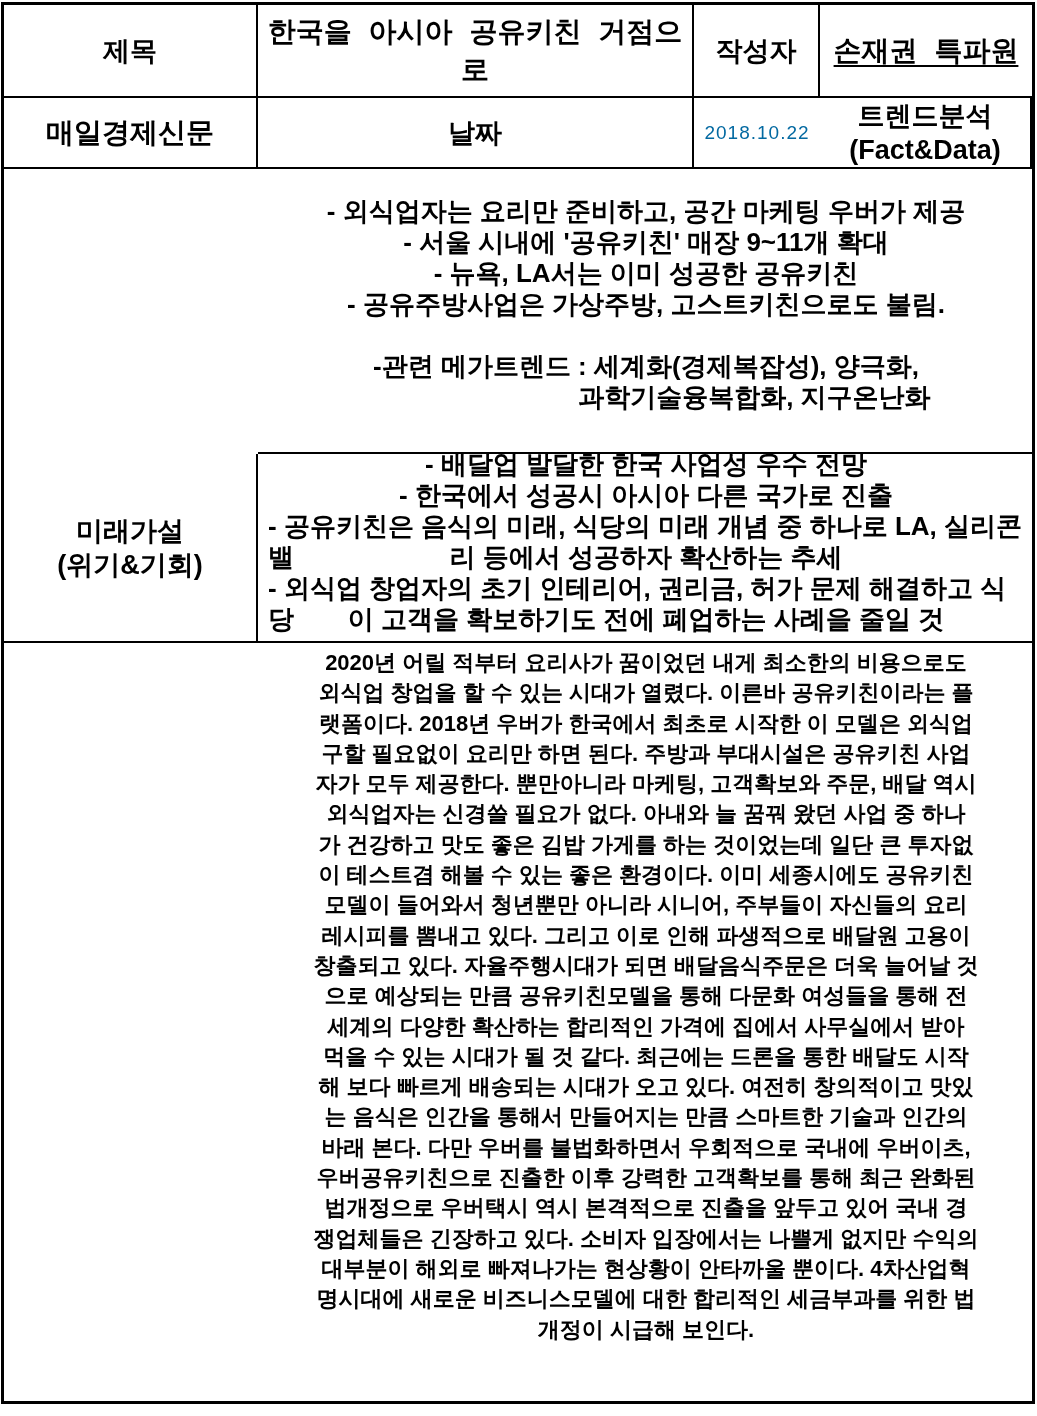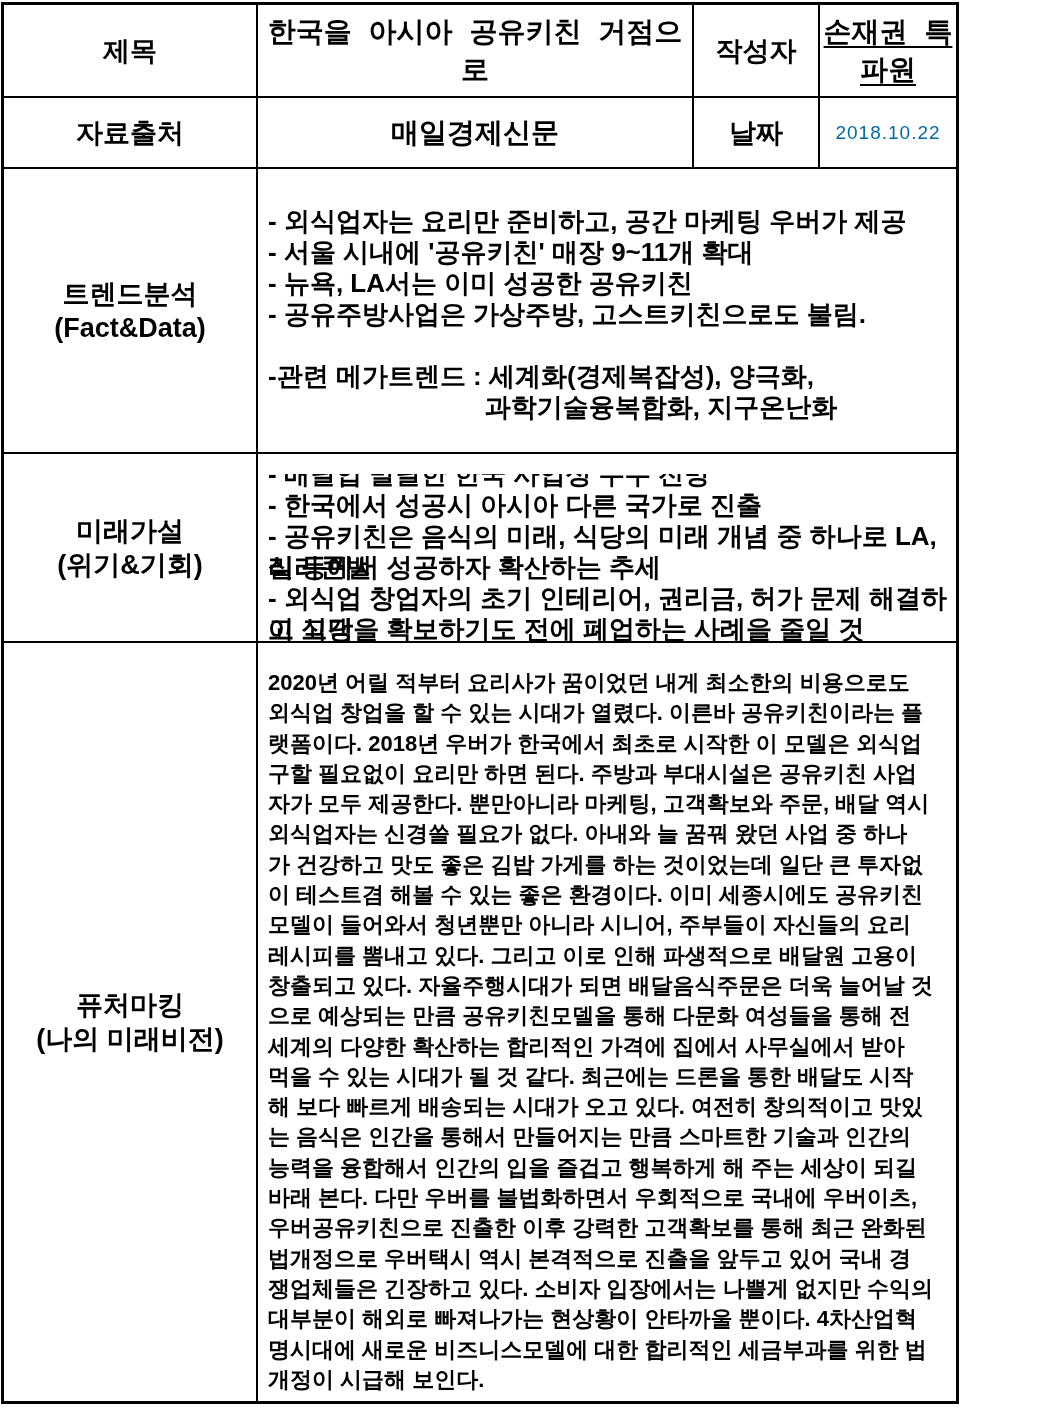--- a/index.html
+++ b/index.html
@@ -5,21 +5,21 @@
   * { box-sizing: border-box; }
   html, body {
     margin: 0; padding: 0;
     width: 1037px; height: 1416px;
     background: #ffffff;
     font-family: "Liberation Sans", "DejaVu Sans", sans-serif;
     color: #000000;
   }
   #doc {
     position: absolute; left: 1px; top: 2px;
-    width: 958px; height: 1402px;
+    width: 1034px; height: 1402px;
     border: 3px solid #000000;
     display: grid;
     grid-template-columns: 254px 436px 126px 1fr;
     grid-template-rows: 93px 71px 285px 189px 1fr;
     background: #ffffff;
   }
   .cell {
     border-right: 2px solid #000000;
     border-bottom: 2px solid #000000;
     display: flex; align-items: center; justify-content: center;
@@ -27,25 +27,24 @@
     overflow: hidden;
   }
   .last-col { border-right: none; }
   .last-row { border-bottom: none; }
   .span3 { grid-column: 2 / 5; }
   .label-cell { flex-direction: column; font-size: 27px; line-height: 34px; text-align: center; }
   .header-value { font-size: 28px; text-align: center; font-family: Liberation Mono, monospace; }
   .underlined { text-decoration: underline; text-underline-offset: 5px; }
   .date-value { font-weight: 400; color: #0369a1; letter-spacing: 1px; font-size: 19px; }
   .content-cell {
-    flex-direction: column; align-items: flex-start; justify-content: center;
+    flex-direction: column; align-items: center; justify-content: center;
     padding: 4px 8px 16px 10px;
     font-size: 26px; line-height: 31px;
     text-align: left;
-    margin-top: 20px;
   }
   .content-cell .line { white-space: pre-wrap; min-height: 31px; }
   #fm-content {
     justify-content: flex-start;
     padding-top: 5px;
     font-size: 22px; line-height: 30.3px;
   }
   #fm-content .line { min-height: 30.3px; white-space: normal; }
   #fm-content .line:not(:last-child) { text-align: justify; text-align-last: justify; }
 </style>
@@ -60,23 +59,20 @@
   <div class="cell header-value">
     <span>한국을 아시아 공유키친 거점으로</span>
   </div>
   <div class="cell label-cell">
     <span>작성자</span>
   </div>
   <div class="cell header-value last-col">
     <span class="underlined">손재권 특파원</span>
   </div>
 
-  <div class="cell label-cell">
-    <span>자료출처</span>
-  </div>
   <div class="cell header-value">
     <span>매일경제신문</span>
   </div>
   <div class="cell label-cell">
     <span>날짜</span>
   </div>
   <div class="cell last-col">
     <span class="date-value">2018.10.22</span>
   </div>
 
@@ -100,42 +96,37 @@
   </div>
   <div class="cell content-cell span3 last-col">
       <div class="line">- 배달업 발달한 한국 사업성 우수 전망</div>
       <div class="line">- 한국에서 성공시 아시아 다른 국가로 진출</div>
       <div class="line">- 공유키친은 음식의 미래, 식당의 미래 개념 중 하나로 LA, 실리콘밸</div>
       <div class="line">리 등에서 성공하자 확산하는 추세</div>
       <div class="line">- 외식업 창업자의 초기 인테리어, 권리금, 허가 문제 해결하고 식당</div>
       <div class="line">이 고객을 확보하기도 전에 폐업하는 사례을 줄일 것</div>
     </div>
 
-  <div class="cell label-cell last-row">
-    <div>퓨처마킹</div>
-    <div>(나의 미래비전)</div>
-  </div>
   <div id="fm-content" class="cell content-cell span3 last-col last-row">
       <div class="line">2020년 어릴 적부터 요리사가 꿈이었던 내게 최소한의 비용으로도</div>
       <div class="line">외식업 창업을 할 수 있는 시대가 열렸다. 이른바 공유키친이라는 플</div>
       <div class="line">랫폼이다. 2018년 우버가 한국에서 최초로 시작한 이 모델은 외식업</div>
       <div class="line">구할 필요없이 요리만 하면 된다. 주방과 부대시설은 공유키친 사업</div>
       <div class="line">자가 모두 제공한다. 뿐만아니라 마케팅, 고객확보와 주문, 배달 역시</div>
       <div class="line">외식업자는 신경쓸 필요가 없다. 아내와 늘 꿈꿔 왔던 사업 중 하나</div>
       <div class="line">가 건강하고 맛도 좋은 김밥 가게를 하는 것이었는데 일단 큰 투자없</div>
       <div class="line">이 테스트겸 해볼 수 있는 좋은 환경이다. 이미 세종시에도 공유키친</div>
       <div class="line">모델이 들어와서 청년뿐만 아니라 시니어, 주부들이 자신들의 요리</div>
       <div class="line">레시피를 뽐내고 있다. 그리고 이로 인해 파생적으로 배달원 고용이</div>
       <div class="line">창출되고 있다. 자율주행시대가 되면 배달음식주문은 더욱 늘어날 것</div>
       <div class="line">으로 예상되는 만큼 공유키친모델을 통해 다문화 여성들을 통해 전</div>
       <div class="line">세계의 다양한 확산하는 합리적인 가격에 집에서 사무실에서 받아</div>
       <div class="line">먹을 수 있는 시대가 될 것 같다. 최근에는 드론을 통한 배달도 시작</div>
       <div class="line">해 보다 빠르게 배송되는 시대가 오고 있다. 여전히 창의적이고 맛있</div>
       <div class="line">는 음식은 인간을 통해서 만들어지는 만큼 스마트한 기술과 인간의</div>
-      <div class="line">능력을 융합해서 인간의 입을 즐겁고 행복하게 해 주는 세상이 되길</div>
       <div class="line">바래 본다. 다만 우버를 불법화하면서 우회적으로 국내에 우버이츠,</div>
       <div class="line">우버공유키친으로 진출한 이후 강력한 고객확보를 통해 최근 완화된</div>
       <div class="line">법개정으로 우버택시 역시 본격적으로 진출을 앞두고 있어 국내 경</div>
       <div class="line">쟁업체들은 긴장하고 있다. 소비자 입장에서는 나쁠게 없지만 수익의</div>
       <div class="line">대부분이 해외로 빠져나가는 현상황이 안타까울 뿐이다. 4차산업혁</div>
       <div class="line">명시대에 새로운 비즈니스모델에 대한 합리적인 세금부과를 위한 법</div>
       <div class="line">개정이 시급해 보인다.</div>
     </div>
 
 </div>

